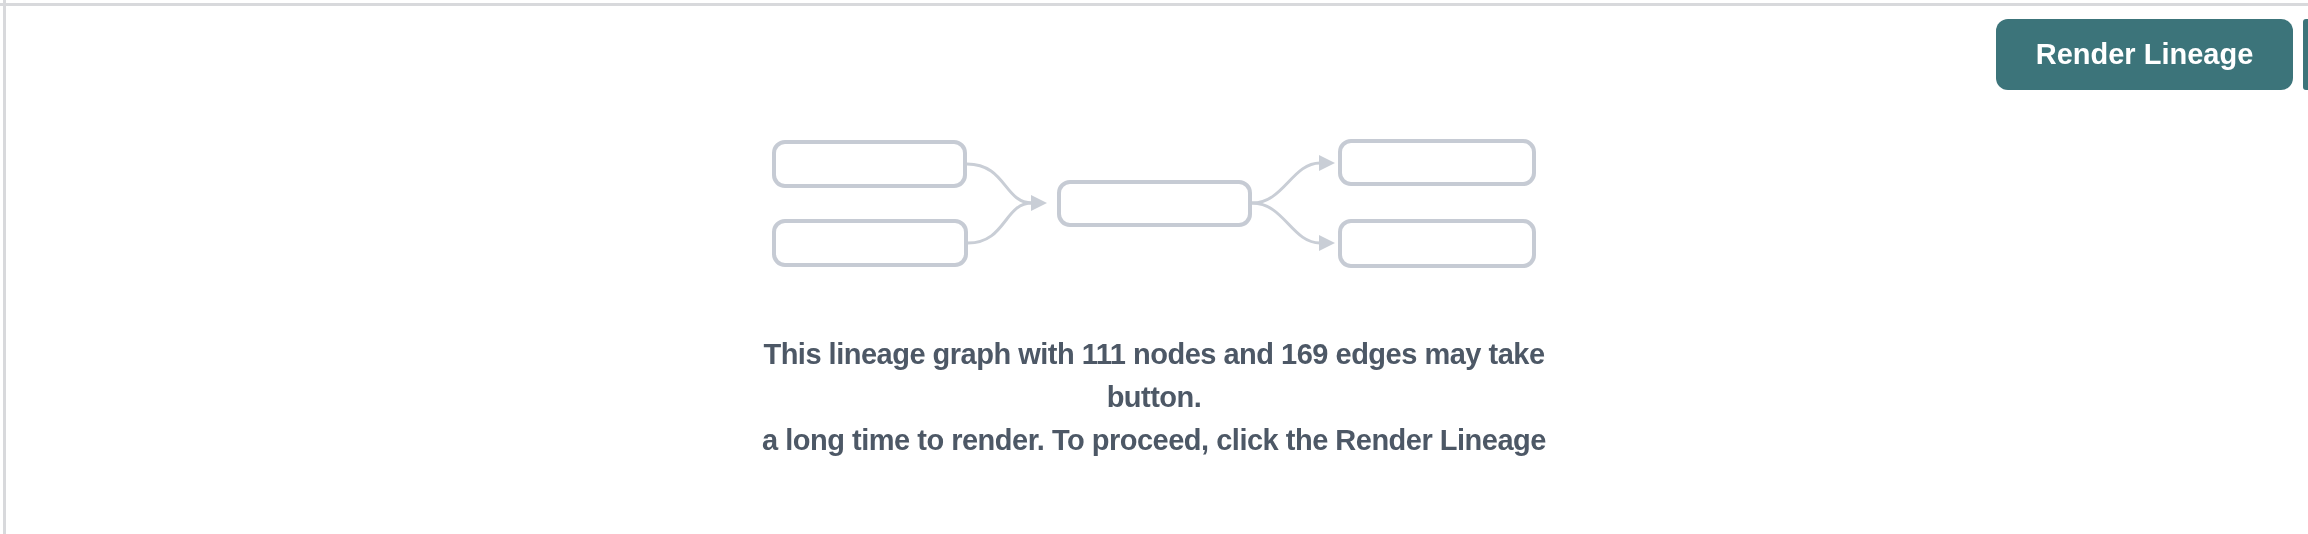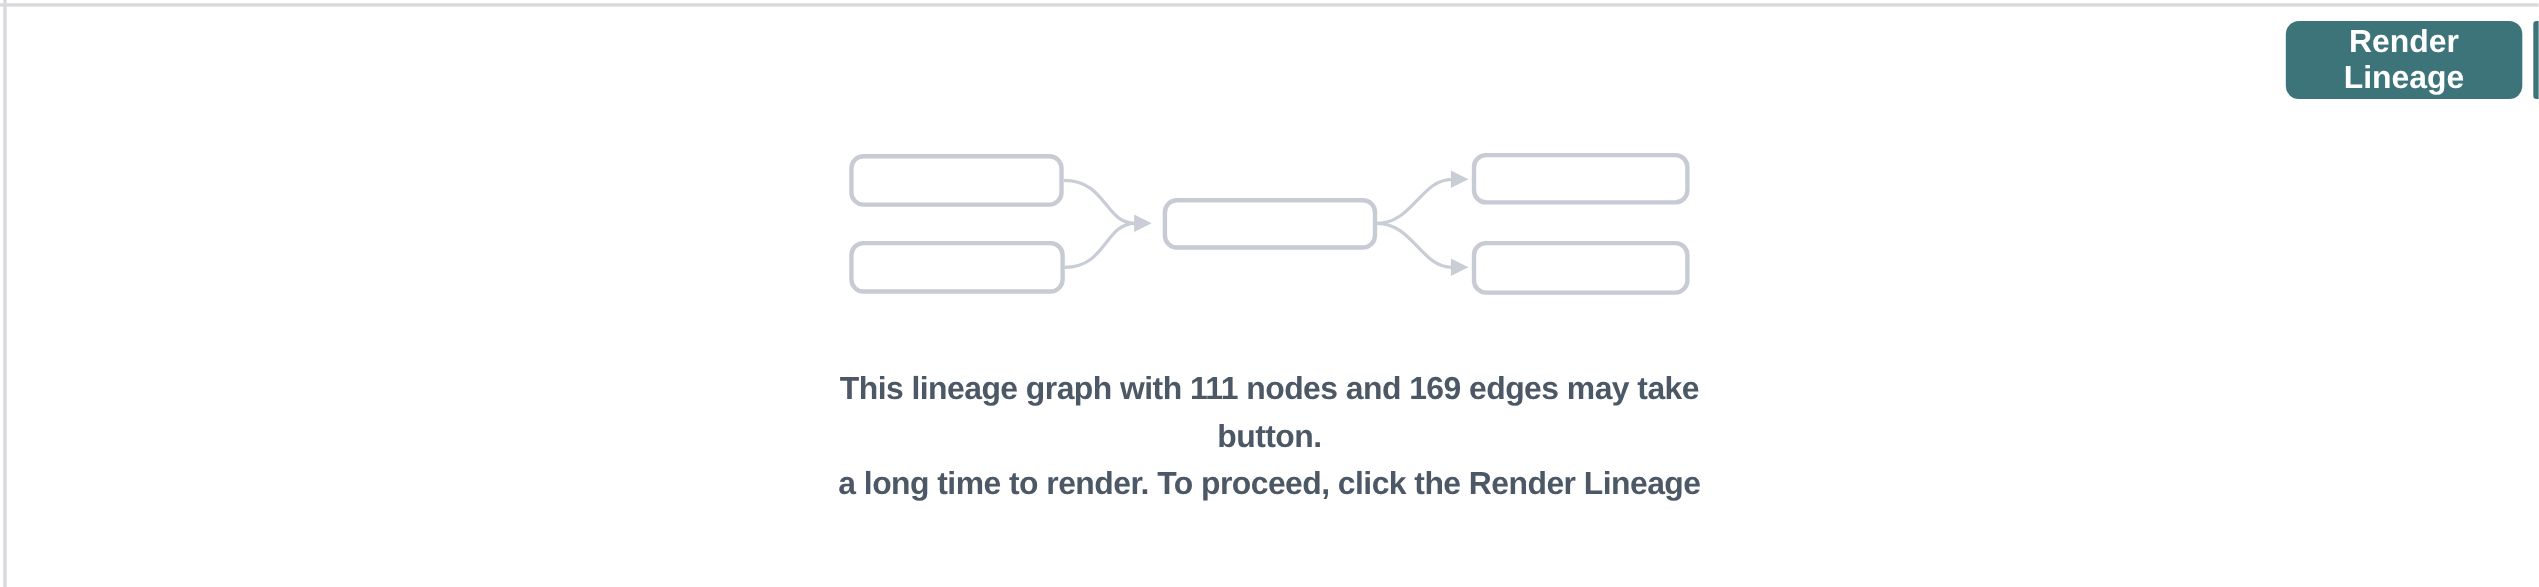--- a/index.html
+++ b/index.html
@@ -28,21 +28,21 @@
   }
   .panel-left-border {
     position: absolute;
     top: 0; left: 3px;
     width: 3px; height: 100%;
     background: var(--panel-border);
   }
   .render-btn {
     position: absolute;
     top: 19px; right: 15px;
-    width: 215px; height: 71px;
+    width: 297px; height: 71px;
     background: var(--accent-teal);
     color: var(--button-text);
     border: none;
     border-radius: 12px;
     font-family: "Liberation Sans", sans-serif;
     font-size: 29px;
     font-weight: 700;
     cursor: pointer;
     display: flex;
     align-items: center;

